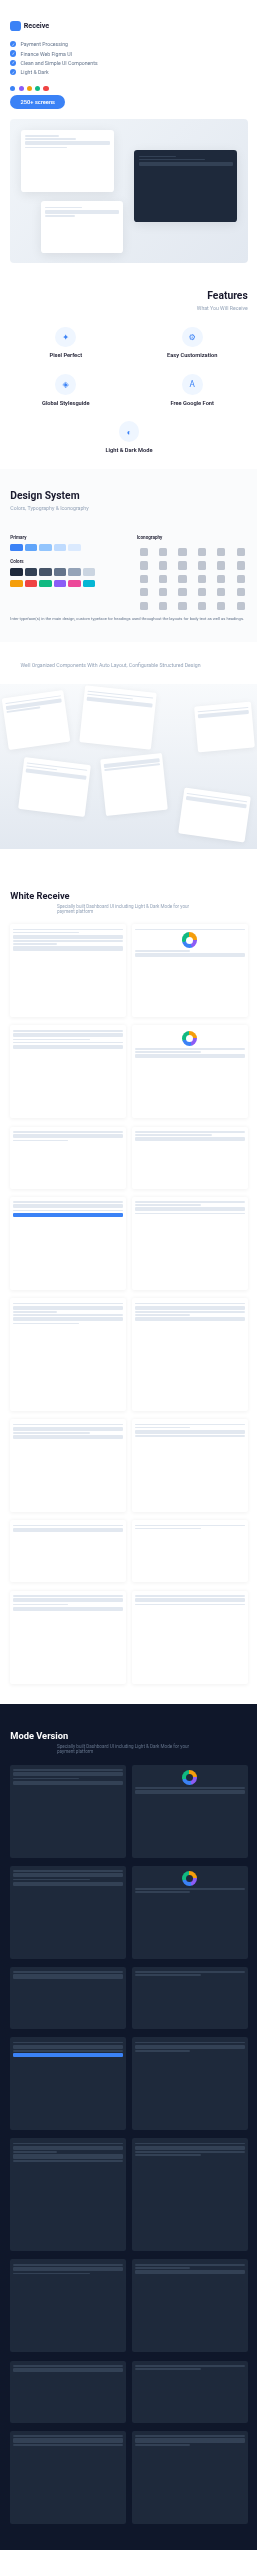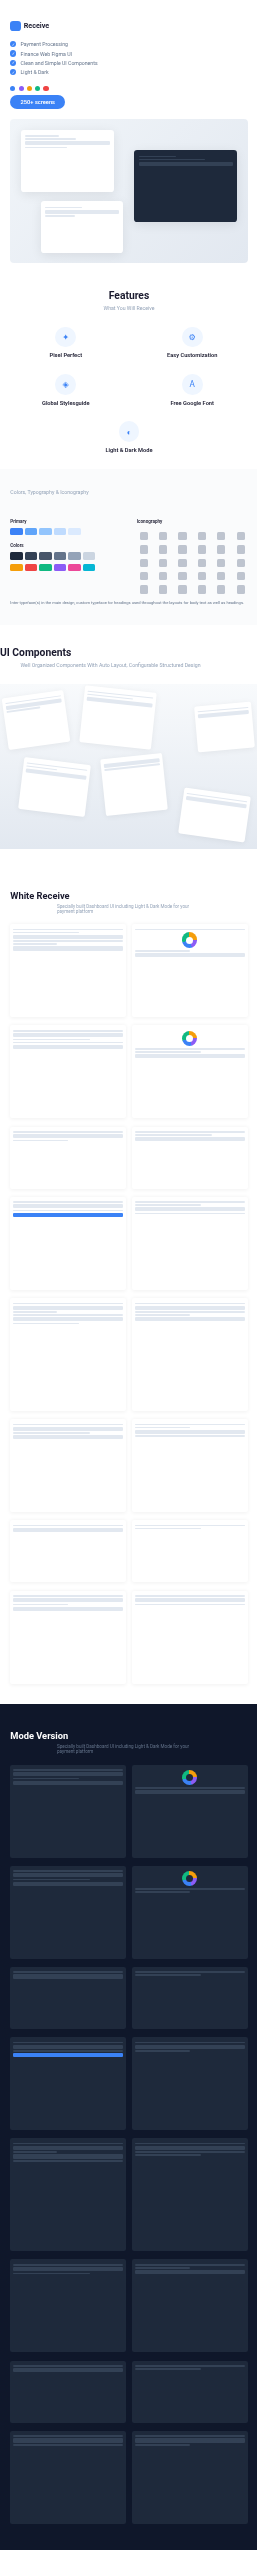--- a/index.html
+++ b/index.html
@@ -1,17 +1,17 @@
 <!DOCTYPE html>
 <html style="font-size:8.2px"><head>
 <meta charset="utf-8">
 <style>
 *{margin:0;padding:0;box-sizing:border-box}
 body{font-family:-apple-system,BlinkMacSystemFont,'Segoe UI',Roboto,sans-serif;background:#fff;width:258px;color:#1a1a2e}
-.section{padding:15.5px 10.3px;text-align:center}
+.section{padding:15.5px 10.3px;text-align:right}
 .hero{background:#fff;padding:20.6px 10.3px 10.3px}
 .logo{display:flex;align-items:center;gap:3.1px;margin-bottom:10.3px}
 .logo-icon{width:10.3px;height:10.3px;background:#3b82f6;border-radius:3.1px;position:relative}
 .logo-text{font-weight:700;font-size:7.2px;color:#1a1a2e}
 .hero-title{font-size:12.4px;font-weight:700;text-align:left;line-height:1.3;margin-bottom:10.3px}
 .feature-list{text-align:left;margin-bottom:10.3px}
 .feature-item{display:flex;align-items:center;gap:4.1px;font-size:5.2px;color:#64748b;margin-bottom:3.1px}
 .check-icon{width:6.2px;height:6.2px;background:#3b82f6;border-radius:50%;display:flex;align-items:center;justify-content:center;color:#fff;font-size:4.1px}
 .dot-row{display:flex;gap:3.1px;margin-bottom:4.1px}
 .dot{width:5.2px;height:5.2px;border-radius:50%}
@@ -136,20 +136,21 @@
         <span class="feature-title">Free Google Font</span>
       </div>
     <div class="feature-box wide-feature">
         <div class="feature-icon">◐</div>
         <span class="feature-title">Light &amp; Dark Mode</span>
       </div>
   </div>
 </section>
 
 <section class="design-section">
+  <h2 class="section-title">Design System</h2>
   <p class="section-sub">Colors, Typography &amp; Iconography</p>
   <div class="ds-columns">
     <div class="ds-col">
       <div class="color-label">Primary</div>
       <div class="swatch-row">
         <div class="swatch" style="background:#3b82f6"></div>
         <div class="swatch" style="background:#60a5fa"></div>
         <div class="swatch" style="background:#93c5fd"></div>
         <div class="swatch" style="background:#bfdbfe"></div>
         <div class="swatch" style="background:#dbeafe"></div>
@@ -205,21 +206,20 @@
           <div class="icon-cell"></div>
           <div class="icon-cell"></div>
           <div class="icon-cell"></div>
       </div>
     </div>
   </div>
   <p class="typo-desc">Inter typeface(s) in the main design, custom typeface for headings used throughout the layouts for body text as well as headings.</p>
 </section>
 
 <section class="components-section">
-  <h2 class="section-title">UI Components</h2>
   <p class="section-sub" style="padding:0 20.6px">Well Organized Components With Auto Layout, Configurable Structured Design</p>
   <div class="comp-preview">
     <div class="tilt-card" style="left:5.2px;top:10.3px;width:62px;height:52px;transform:rotate(-8deg)">
         <div class="mini-line"></div>
         <div class="mini-block"></div>
         <div class="mini-line" style="width:60%"></div>
       </div>
     <div class="tilt-card" style="left:82px;top:5.2px;width:72px;height:57px;transform:rotate(6deg)">
         <div class="mini-line"></div>
         <div class="mini-line" style="width:70%"></div>

